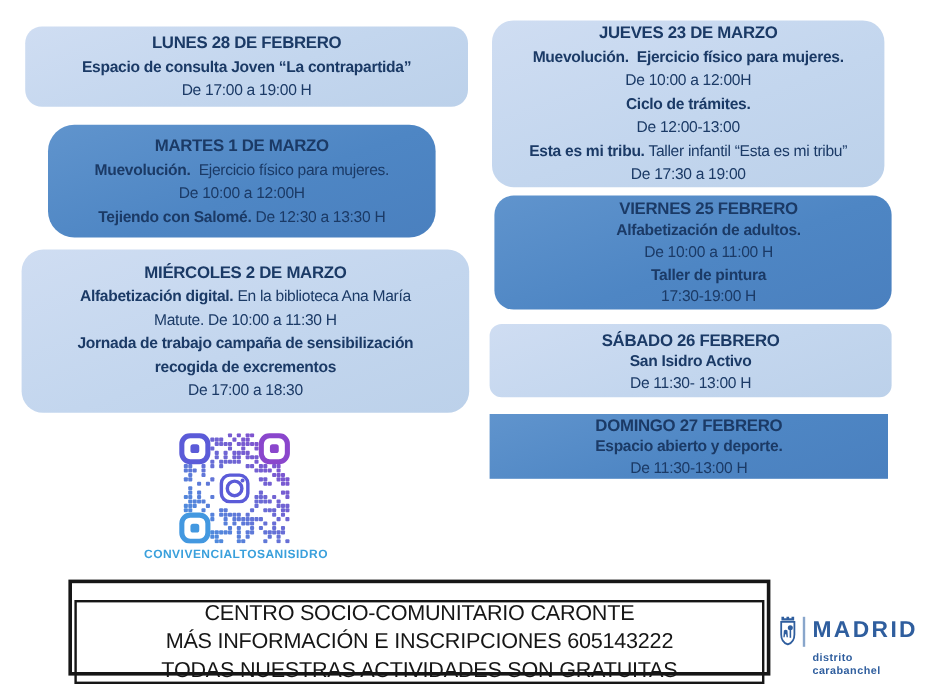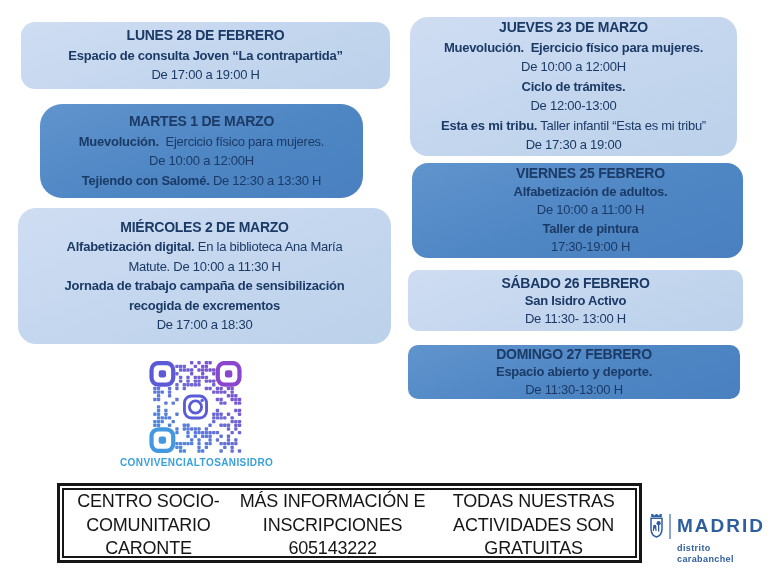--- a/index.html
+++ b/index.html
@@ -15,38 +15,38 @@
   .card-title{font-weight:700;font-size:14px;line-height:19.5px;}
   .card-line{font-size:13px;line-height:19.5px;}
   .card-line .b{font-weight:700;}
 
   .card-lunes    {left:21px; top:22px;  width:369px;height:67px; border-radius:14px;}
   .card-martes   {left:40px; top:104px; width:323px;height:94px; border-radius:22px;align-items:center;}
   .card-miercoles{left:18px; top:208px; width:373px;height:136px;border-radius:18px;}
   .card-jueves   {left:410px;top:17px;  width:327px;height:139px;border-radius:18px;}
   .card-viernes  {left:412px;top:163px; width:331px;height:95px; border-radius:16px;padding-left:36px;}
   .card-sabado   {left:408px;top:270px; width:335px;height:61px; border-radius:10px;}
-  .card-domingo  {left:408px;top:345px; width:332px;height:54px; border-radius:10px;}
+  .card-domingo  {left:408px;top:345px; width:332px;height:54px; border-radius:0;}
   .card-viernes .card-title,.card-viernes .card-line{line-height:18.5px;}
   .card-sabado  .card-title,.card-sabado  .card-line{line-height:18px;}
   .card-domingo .card-title,.card-domingo .card-line{line-height:17.5px;}
 
   
   .qr-wrap{position:absolute;left:110px;top:361px;width:150px;text-align:center;margin-left:10px;}
   .qr-wrap svg{width:95px;height:92px;display:block;margin:0 auto;}
   .ig-handle{margin-top:4px;font-size:10px;font-weight:700;letter-spacing:0.4px;
              color:var(--handle,#3aa0dc);white-space:nowrap;}
 
   
   .footer-outer{position:absolute;left:57px;top:483px;width:585px;height:80px;
                 border:3px solid #161616;box-sizing:border-box;padding:2px;background:#fff;}
   .footer-inner{border:2px solid #161616;box-sizing:border-box;height:100%;
-                display:flex;flex-direction:row;justify-content:center;
+                display:flex;flex-direction:column;justify-content:center;
                 text-align:center;color:#161616;font-size:18px;line-height:23.5px;
-                letter-spacing:-0.2px;}
+                letter-spacing:-0.2px;margin-top:12px;}
 
   
   .madrid{position:absolute;left:649px;top:513px;width:126px;color:var(--madrid,#2f5e9e);}
   .madrid-top{display:flex;align-items:center;}
   .madrid-top svg{width:15px;height:26px;flex:0 0 auto;}
   .madrid-divider{width:2px;height:25px;background:#89a6cb;margin:0 6px 0 5px;}
   .madrid-name{font-size:19px;font-weight:600;letter-spacing:2px;}
   .madrid-sub{margin-left:28px;margin-top:4px;font-size:9px;font-weight:700;
               line-height:11px;letter-spacing:0.4px;}
 </style>

